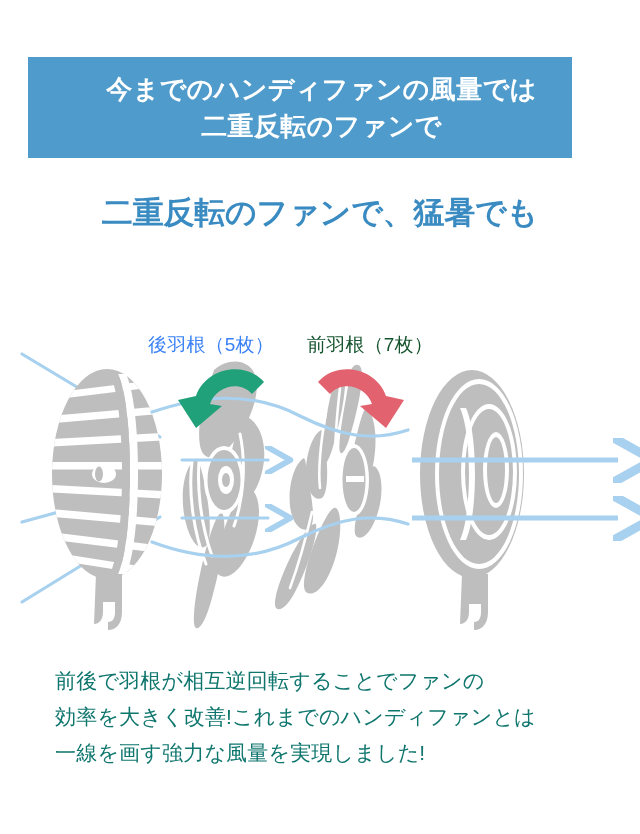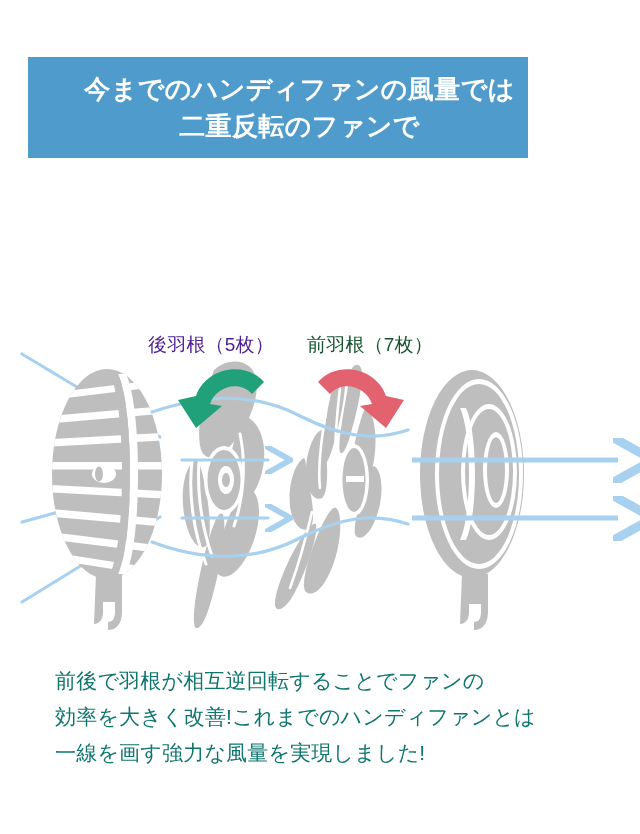--- a/index.html
+++ b/index.html
@@ -15,21 +15,21 @@
     font-family: "Liberation Sans", "DejaVu Sans", sans-serif;
     color: #4a4a4a;
     -webkit-font-smoothing: antialiased;
   }
 
   
   .header-band {
     position: absolute;
     left: 28px;
     top: 57px;
-    width: 500px;
+    width: 544px;
     height: 101px;
     background: #4f9bcb;
     display: flex;
     flex-direction: column;
     align-items: center;
     justify-content: center;
     box-sizing: border-box;
     padding-left: 43px;
   }
   .header-line {
@@ -74,21 +74,21 @@
   .label-rear, .label-front {
     position: absolute;
     font-size: 19px;
     font-weight: normal;
     white-space: nowrap;
     letter-spacing: 0.2px;
   }
   .label-rear {
     left: 148px;
     top: 20px;
-    color: #4c1d95;
+    color: #3b82f6;
   }
   .label-front {
     left: 307px;
     top: 20px;
     color: #14532d;
   }
 
   
   .body-copy {
     position: absolute;
@@ -106,20 +106,21 @@
 </style>
 </head>
 <body>
 
 <div class="header-band">
   <div class="header-line">今までのハンディファンの風量では</div>
   <div class="header-line">二重反転のファンで</div>
 </div>
 
 <div class="headline">
+  <div class="headline-line">二重反転のファンで、猛暑でも</div>
 </div>
 
 <div class="diagram">
 
   <div class="label-rear">後羽根（5枚）</div>
   <div class="label-front">前羽根（7枚）</div>
 
   <svg width="640" height="340" viewBox="0 0 640 340">
     <defs>
       <clipPath id="clip-rear-grille">

